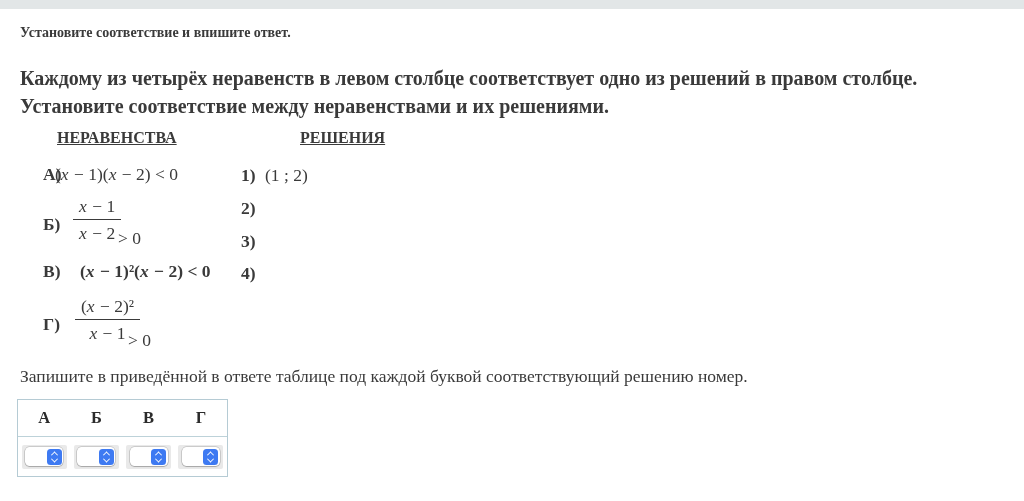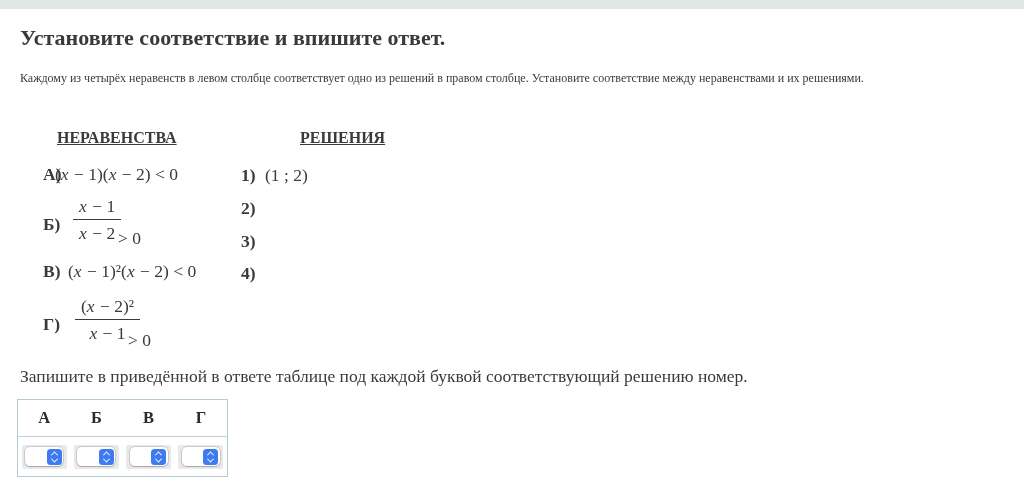--- a/index.html
+++ b/index.html
@@ -5,22 +5,22 @@
   * { margin:0; padding:0; box-sizing:border-box; }
   body { background:#fff; }
   .screen {
     position:relative; width:1024px; height:501px;
     background:#ffffff; overflow:hidden;
     font-family:"Liberation Serif","DejaVu Serif",serif;
     color:#3a3a3a;
   }
   .top-bar { position:absolute; left:0; top:0; width:1024px; height:9px; background:#e2e6e7; }
 
-  .page-title { position:absolute; left:20px; top:25px; font-size:22px; font-weight:bold; }
-  .instruction { position:absolute; left:20px; top:64px; width:992px; font-size:12px; line-height:28px; }
+  .page-title { position:absolute; left:20px; top:25px; font-size:14px; font-weight:bold; }
+  .instruction { position:absolute; left:20px; top:64px; width:992px; font-size:20px; line-height:28px;font-weight:bold; }
   .note { position:absolute; left:20px; top:366px; width:992px; font-size:17.5px; }
 
   .col-header { position:absolute; font-size:16px; font-weight:bold; text-decoration:underline; }
   .hdr-left  { left:57px;  top:129px; }
   .hdr-right { left:300px; top:129px; }
 
   .math { font-size:17.5px; white-space:nowrap; }
   .math i { font-style:italic; padding-right:1px; }
   .row-label { position:absolute; font-size:17.5px; font-weight:bold; }
   .sol-num   { position:absolute; font-size:17.5px; font-weight:bold; }
@@ -68,21 +68,21 @@
   <div class="math abs" style="left:55px; top:164px;">(<i>x</i> − 1)(<i>x</i> − 2) &lt; 0</div>
 
   <div class="row-label abs" style="left:43px; top:214px;">Б)</div>
   <div class="math abs frac" style="left:73px; top:196px;">
     <span class="num"><i>x</i> − 1</span>
     <span class="den"><i>x</i> − 2</span>
   </div>
   <div class="math abs" style="left:118px; top:228px;">&gt; 0</div>
 
   <div class="row-label abs" style="left:43px; top:261px;">В)</div>
-  <div class="math abs" style="left:68px; top:261px;">(<i>x</i> − 1)²(<i>x</i> − 2) &lt; 0</div>
+  <div class="math abs" style="left:80px; top:261px;font-weight:bold;">(<i>x</i> − 1)²(<i>x</i> − 2) &lt; 0</div>
 
   <div class="row-label abs" style="left:43px; top:314px;">Г)</div>
   <div class="math abs frac" style="left:75px; top:296px;">
     <span class="num">(<i>x</i> − 2)²</span>
     <span class="den"><i>x</i> − 1</span>
   </div>
   <div class="math abs" style="left:128px; top:330px;">&gt; 0</div>
 
   <div class="sol-num abs" style="left:241px; top:165px;">1)</div>
   <div class="math abs" style="left:265px; top:165px;">(1 ;  2)</div>

